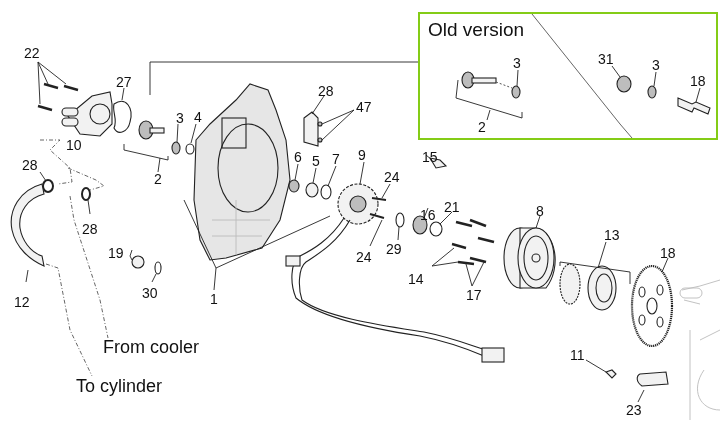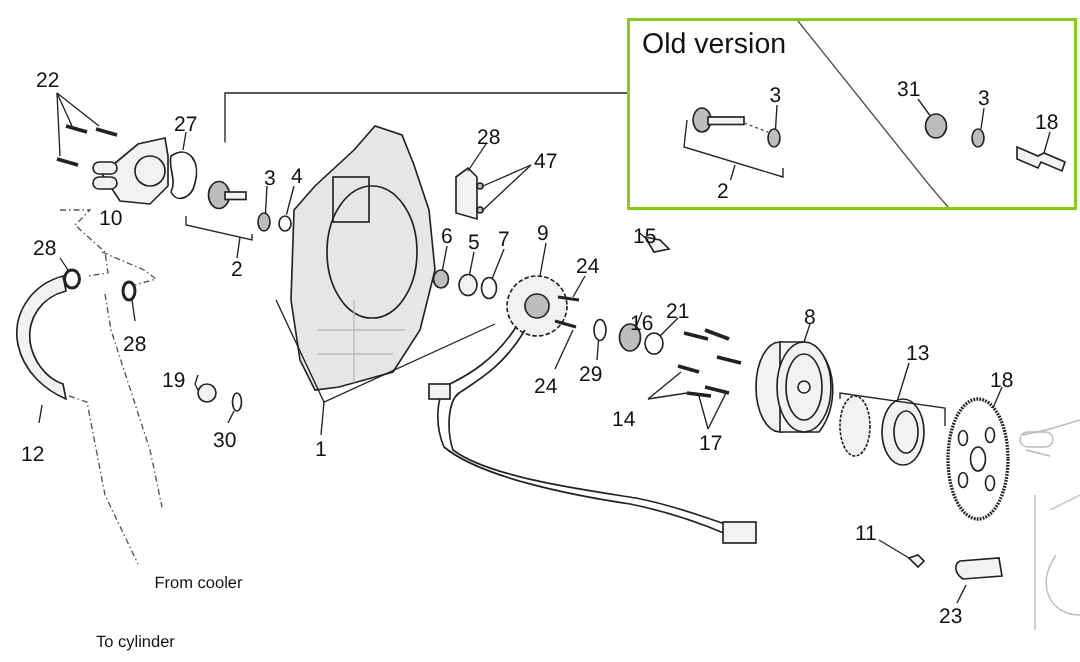--- a/index.html
+++ b/index.html
@@ -1,21 +1,21 @@
 <!DOCTYPE html>
 <html><head>
 <meta charset="utf-8">
 <style>
   html, body { margin:0; padding:0; background:#ffffff; }
   body { width:720px; height:441px; position:relative; overflow:hidden;
          font-family:"Liberation Sans", sans-serif; color:#1a1a1a; }
   #diagram { position:absolute; left:0; top:0; width:720px; height:441px; }
   .lbl { position:absolute; font-size:14px; line-height:14px; white-space:nowrap; color:#111; }
   .big { font-size:19px; line-height:20px; }
-  .note { font-size:11px; line-height:14px;margin-top:42px; }
+  .note { font-size:18px; line-height:14px; }
   .inset { position:absolute; left:418px; top:12px; width:296px; height:124px;
            border:2px solid #84cc16; background:#fff; }
   .leader { stroke:#222; stroke-width:0.9; fill:none; }
   .dash { stroke:#555; stroke-width:0.9; fill:none; stroke-dasharray:4 2 1 2; }
   .part { stroke:#222; stroke-width:1.1; fill:#f2f2f2; }
   .part-dark { stroke:#222; stroke-width:1.1; fill:#bdbdbd; }
   .part-none { stroke:#222; stroke-width:1.1; fill:none; }
   .faint { stroke:#bbb; stroke-width:0.9; fill:none; }
 </style>
 </head>
@@ -227,14 +227,14 @@
   <span class="lbl" style="left:570px;top:348px">11</span>
   <span class="lbl" style="left:626px;top:403px">23</span>
   <span class="lbl" style="left:210px;top:292px">1</span>
   <span class="lbl" style="left:22px;top:158px">28</span>
   <span class="lbl" style="left:82px;top:222px">28</span>
   <span class="lbl" style="left:14px;top:295px">12</span>
   <span class="lbl" style="left:108px;top:246px">19</span>
   <span class="lbl" style="left:142px;top:286px">30</span>
 
   <span class="lbl note" style="left:103px;top:340px">From cooler</span>
-  <span class="lbl note" style="left:64px;top:379px">To cylinder</span>
+  <span class="lbl note" style="left:76px;top:379px">To cylinder</span>
 </div>
 
 </body></html>

